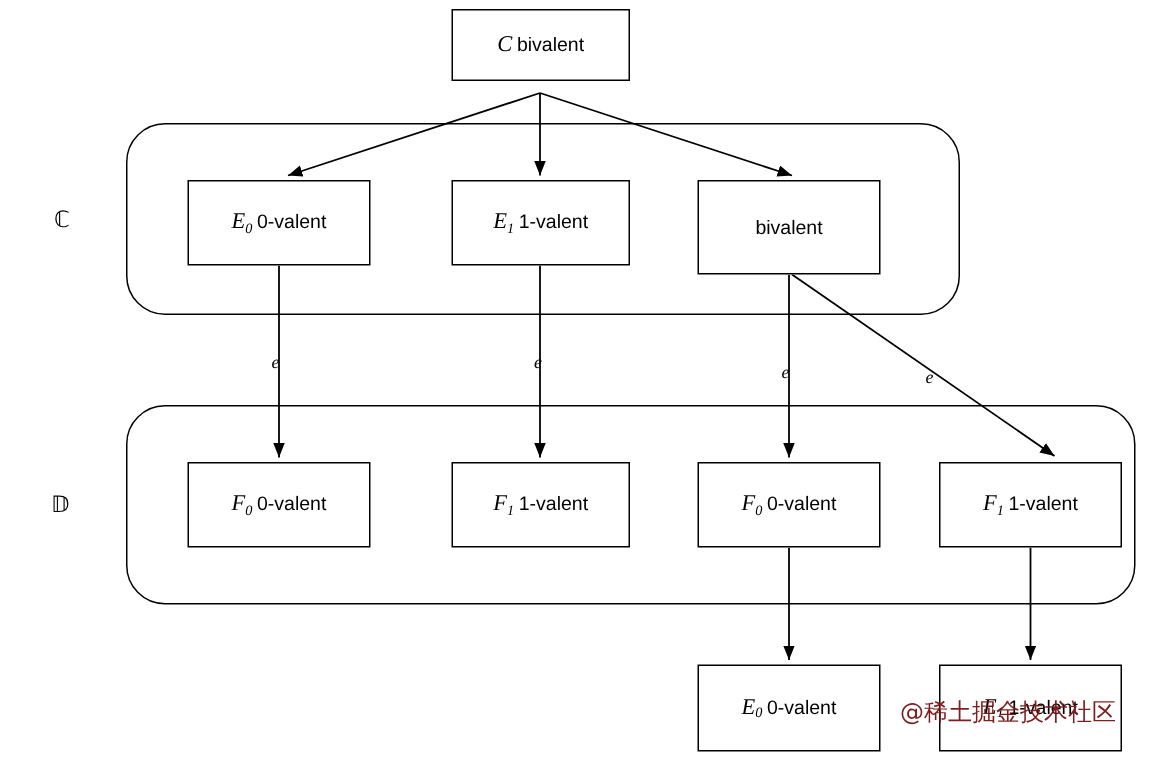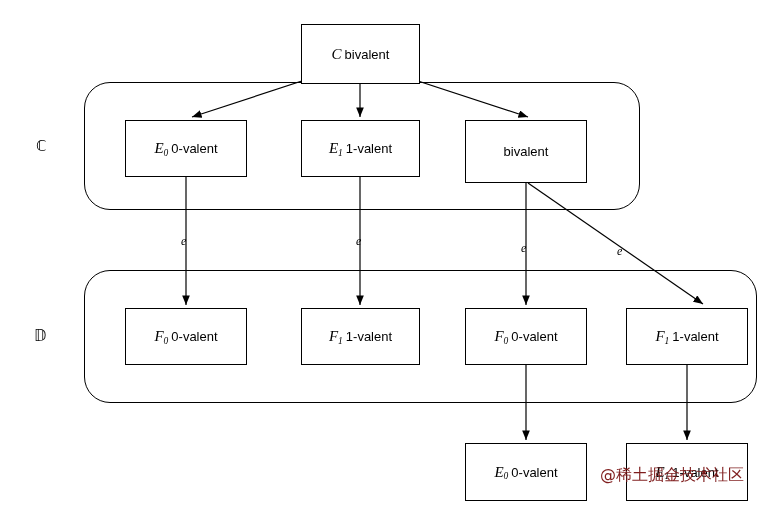--- a/index.html
+++ b/index.html
@@ -124,21 +124,21 @@
 
     <line x1="687" y1="365" x2="687" y2="440" stroke="#000000" stroke-width="1.2" marker-end="url(#arrowhead)"></line>
   </svg>
 
   <div class="group-box" style="left:84px; top:82px; width:556px; height:128px;"></div>
   <div class="group-box" style="left:84px; top:270px; width:673px; height:133px;"></div>
 
   <div class="cat-label" style="left:36px; top:139px;">ℂ</div>
   <div class="cat-label" style="left:34px; top:329px;">𝔻</div>
 
-  <div class="node" style="left:301px; top:24px; width:119px; height:60px;">
+  <div class="node" style="left:301px; top:6px; width:119px; height:48px;">
     <span class="node-label">
       <span class="mathvar">C</span><span class="plain-after">bivalent</span>
     </span>
   </div>
 
   <div class="node" style="left:125px; top:120px; width:122px; height:57px;">
     <span class="node-label">
       <span class="mathvar"><span>E</span><sub>0</sub></span><span class="plain-after">0-valent</span>
     </span>
   </div>

